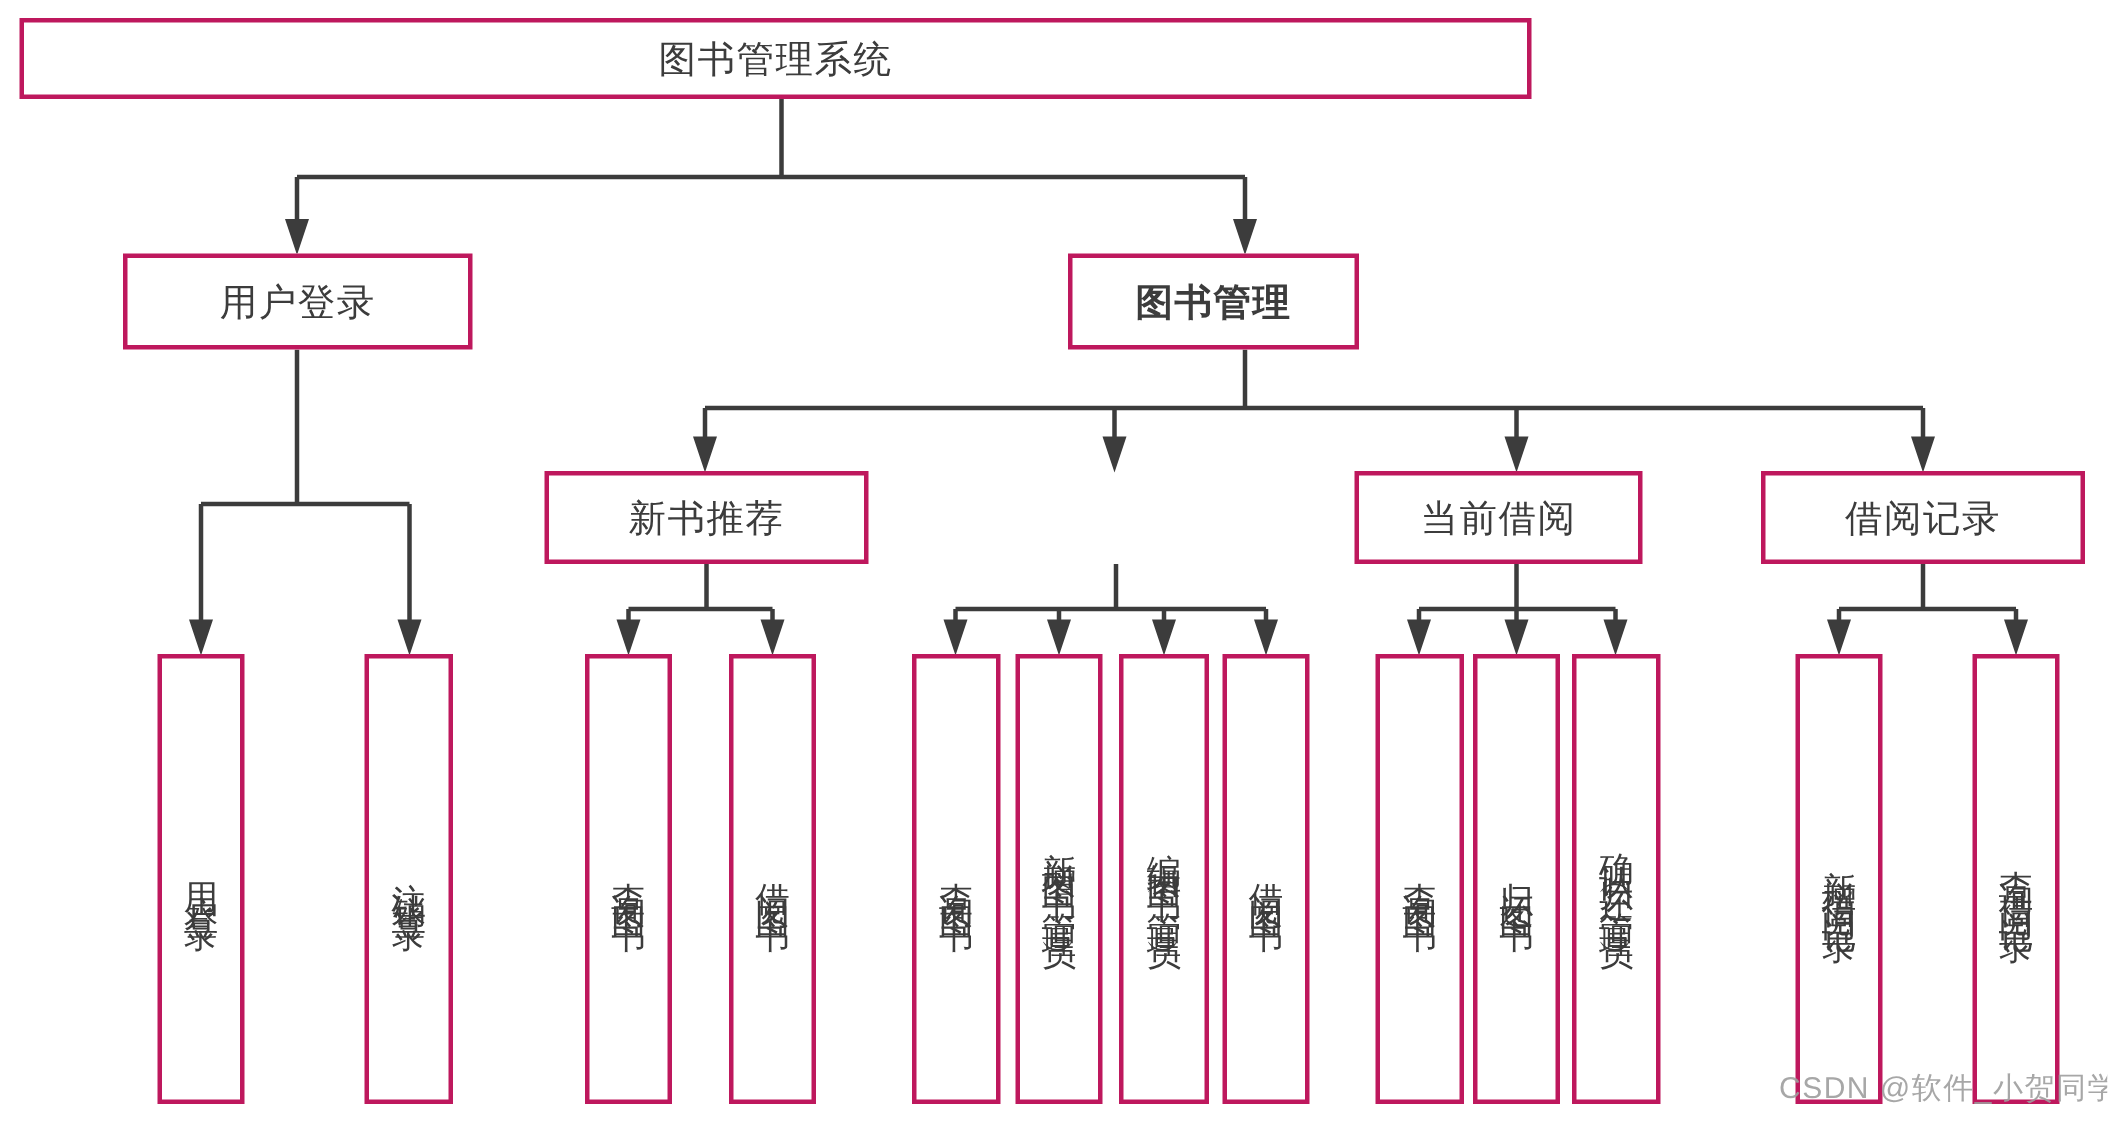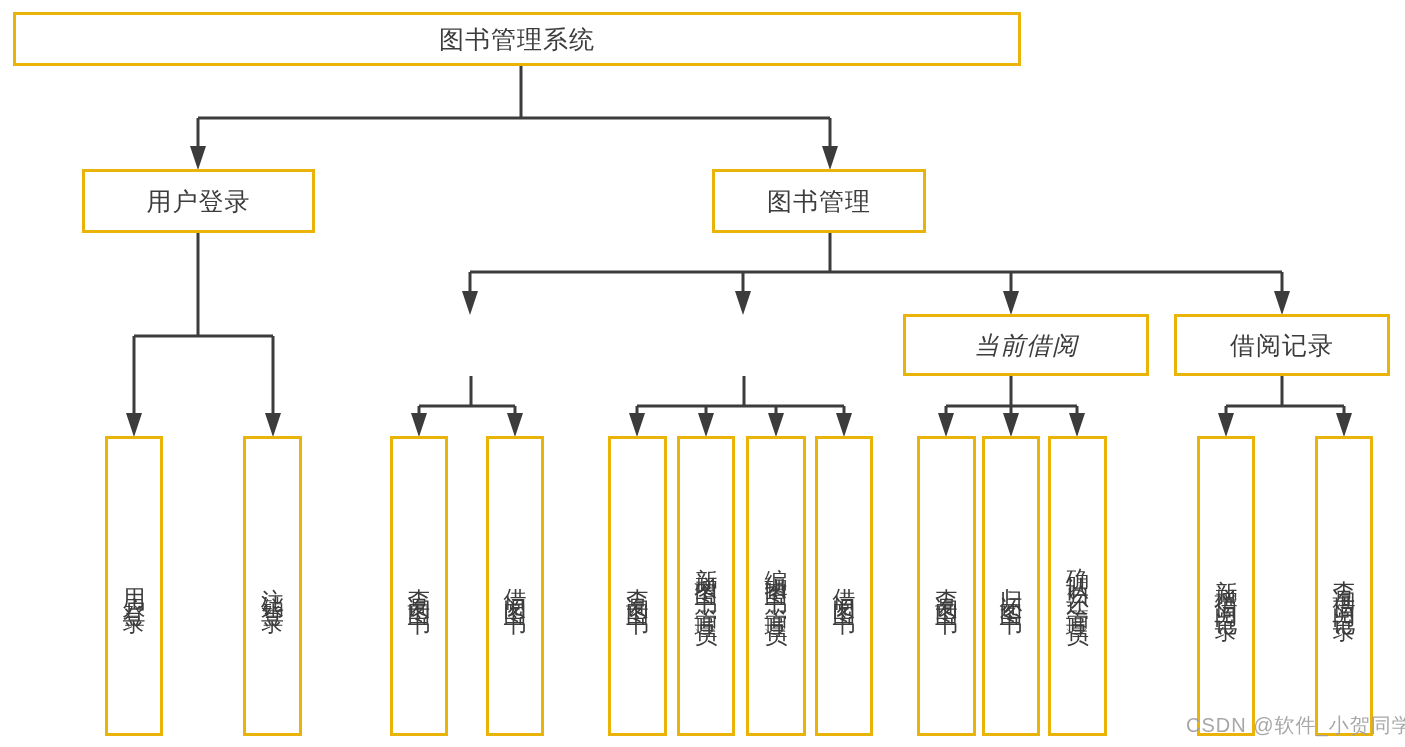--- a/index.html
+++ b/index.html
@@ -14,21 +14,21 @@
   svg.connectors {
     position: absolute;
     left: 0; top: 0;
     width: 1405px; height: 747px;
   }
   .ln { fill: none; stroke: #3c3c3c; stroke-width: 3; }
   .ar { fill: #3c3c3c; stroke: none; }
   .box {
     position: absolute;
     box-sizing: border-box;
-    border: 3px solid #eab308;
+    border: 3px solid #be185d;
     background: #ffffff;
     color: #3c3c3c;
     display: flex;
     align-items: center;
     justify-content: center;
     text-align: right;
   }
   .box.h {
     font-size: 25px;
     letter-spacing: 1px;
@@ -90,23 +90,24 @@
 
     <g>
       <path class="ln" d="M1282 376 V406 M1226 406 H1344 M1226 406 V431 M1344 406 V431"></path>
       <path class="ar" d="M1218 413 h16 L1226 437 Z M1336 413 h16 L1344 437 Z"></path>
     </g>
   </svg>
 
   <div class="box h" style="left:13px; top:12px; width:1008px; height:54px;">图书管理系统</div>
 
   <div class="box h" style="left:82px; top:169px; width:233px; height:64px;">用户登录</div>
-  <div class="box h" style="left:712px; top:169px; width:214px; height:64px;">图书管理</div>
+  <div class="box h" style="left:712px; top:169px; width:194px; height:64px;font-weight:bold;">图书管理</div>
 
-  <div class="box h" style="left:903px; top:314px; width:246px; height:62px;font-style:italic;">当前借阅</div>
+  <div class="box h" style="left:363px; top:314px; width:216px; height:62px;">新书推荐</div>
+  <div class="box h" style="left:903px; top:314px; width:192px; height:62px;">当前借阅</div>
   <div class="box h" style="left:1174px; top:314px; width:216px; height:62px;">借阅记录</div>
 
   <div class="box v" style="left:105px; top:436px; width:58px; height:300px;">用户登录</div>
   <div class="box v" style="left:243px; top:436px; width:59px; height:300px;">注销登录</div>
 
   <div class="box v" style="left:390px; top:436px; width:58px; height:300px;">查询图书</div>
   <div class="box v" style="left:486px; top:436px; width:58px; height:300px;">借阅图书</div>
 
   <div class="box v" style="left:608px; top:436px; width:59px; height:300px;">查询图书</div>
   <div class="box v" style="left:677px; top:436px; width:58px; height:300px;">新增图书（管理员）</div>

